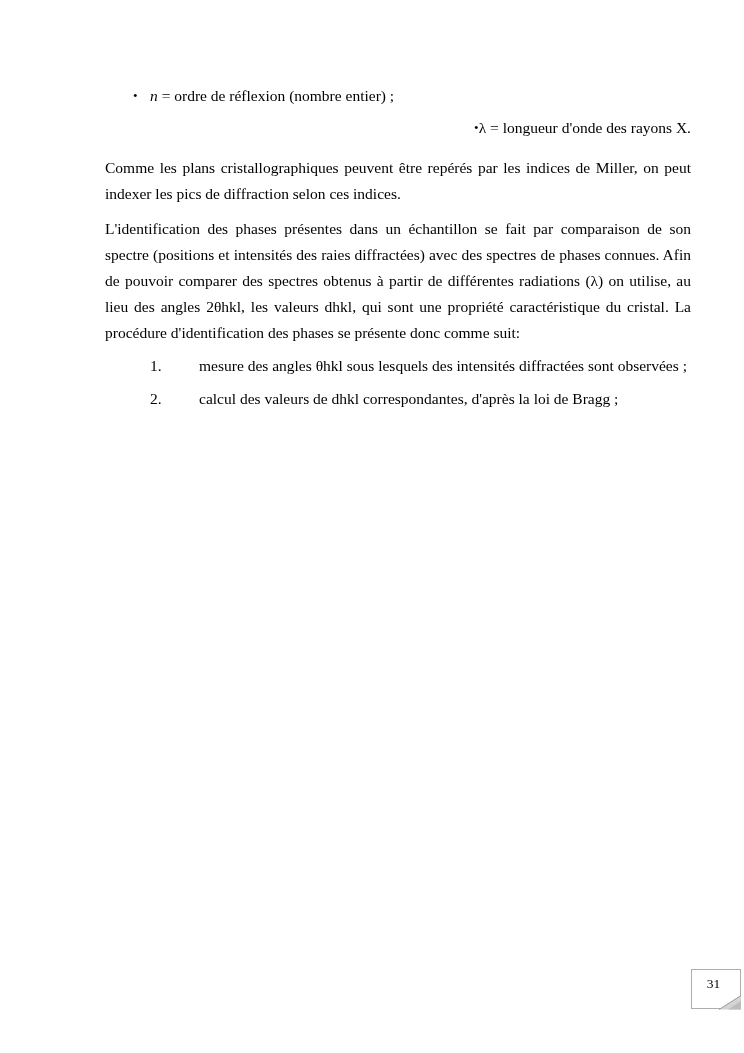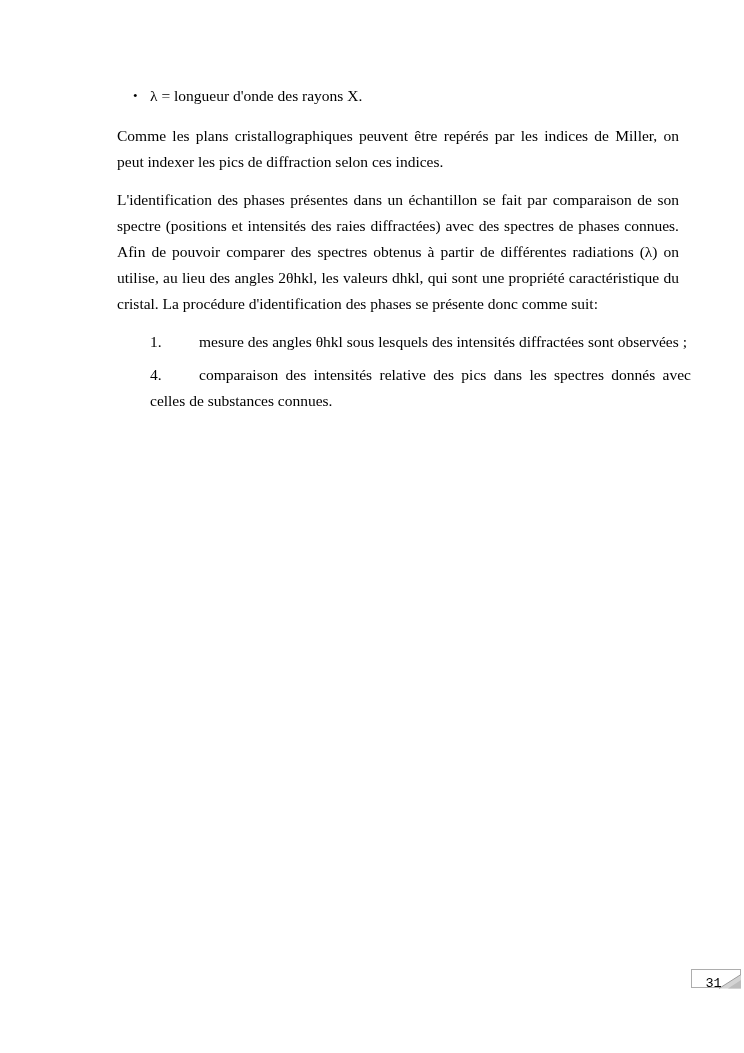--- a/index.html
+++ b/index.html
@@ -36,21 +36,21 @@
     display: inline-block;
     width: 17px;
     font-size: 13px;
     vertical-align: 1px;
   }
   .var {
     font-style: italic;
   }
   .para {
     text-align: justify;
-    margin: 12px;
+    margin: 0;
   }
   .para-1 { margin-top: 14px; }
   .para-2 { margin-top: 9px; }
   .numbered-list {
     margin-top: 7px;
   }
   .numbered-item {
     margin-left: 45px;
     text-align: justify;
   }
@@ -59,25 +59,25 @@
   }
   .num {
     display: inline-block;
     width: 49px;
   }
   .pagenum-box {
     position: absolute;
     left: 691px;
     top: 969px;
     width: 50px;
-    height: 19px;
+    height: 40px;
     box-sizing: border-box;
     border: 1px solid #adadad;
     background: #ffffff;
-    font-family: Liberation Mono, monospace;
+    font-family: Liberation Serif, serif;
     font-size: 13.5px;
     line-height: 28px;
     text-align: center;
   }
   .pagenum-text {
     display: inline-block;
     margin-right: 5px;
   }
   .page-curl {
     position: absolute;
@@ -87,35 +87,38 @@
     height: 16px;
     pointer-events: none;
   }
 </style>
 </head>
 <body>
 
 <div class="page">
   <div class="content">
 
+    <div class="bullet-item">
+      <span class="bullet-marker">•</span><span class="var">n</span><span> = ordre de réflexion (nombre entier) ;</span>
+    </div>
 
     <div class="bullet-item">
       <span class="bullet-marker">•</span><span>λ</span><span> = longueur d'onde des rayons X.</span>
     </div>
 
     <p class="para para-1">Comme les plans cristallographiques peuvent être repérés par les indices de Miller, on peut indexer les pics de diffraction selon ces indices.</p>
 
     <p class="para para-2">L'identification des phases présentes dans un échantillon se fait par comparaison de son spectre (positions et intensités des raies diffractées) avec des spectres de phases connues. Afin de pouvoir comparer des spectres obtenus à partir de différentes radiations (λ) on utilise, au lieu des angles 2θhkl, les valeurs dhkl, qui sont une propriété caractéristique du cristal. La procédure d'identification des phases se présente donc comme suit:</p>
 
     <div class="numbered-list">
       <div class="numbered-item">
         <span class="num">1.</span><span>mesure des angles θhkl sous lesquels des intensités diffractées sont observées ;</span>
       </div>
       <div class="numbered-item">
-        <span class="num">4.</span><span>comparaison des intensités relative des pics dans les spectres donnés avec celles de substances connues.</span>
+        <span class="num">2.</span><span>calcul des valeurs de dhkl correspondantes, d'après la loi de Bragg ;</span>
       </div>
     </div>
 
   </div>
 
   <div class="pagenum-box">
     <span class="pagenum-text">31</span>
     <svg class="page-curl" viewBox="0 0 23 16" xmlns="http://www.w3.org/2000/svg">
       <polygon points="0,15.5 22,15.5 22,1.5" fill="#d4d4d4"></polygon>
       <polygon points="9,15.5 22,15.5 22,7" fill="#bdbdbd"></polygon>

